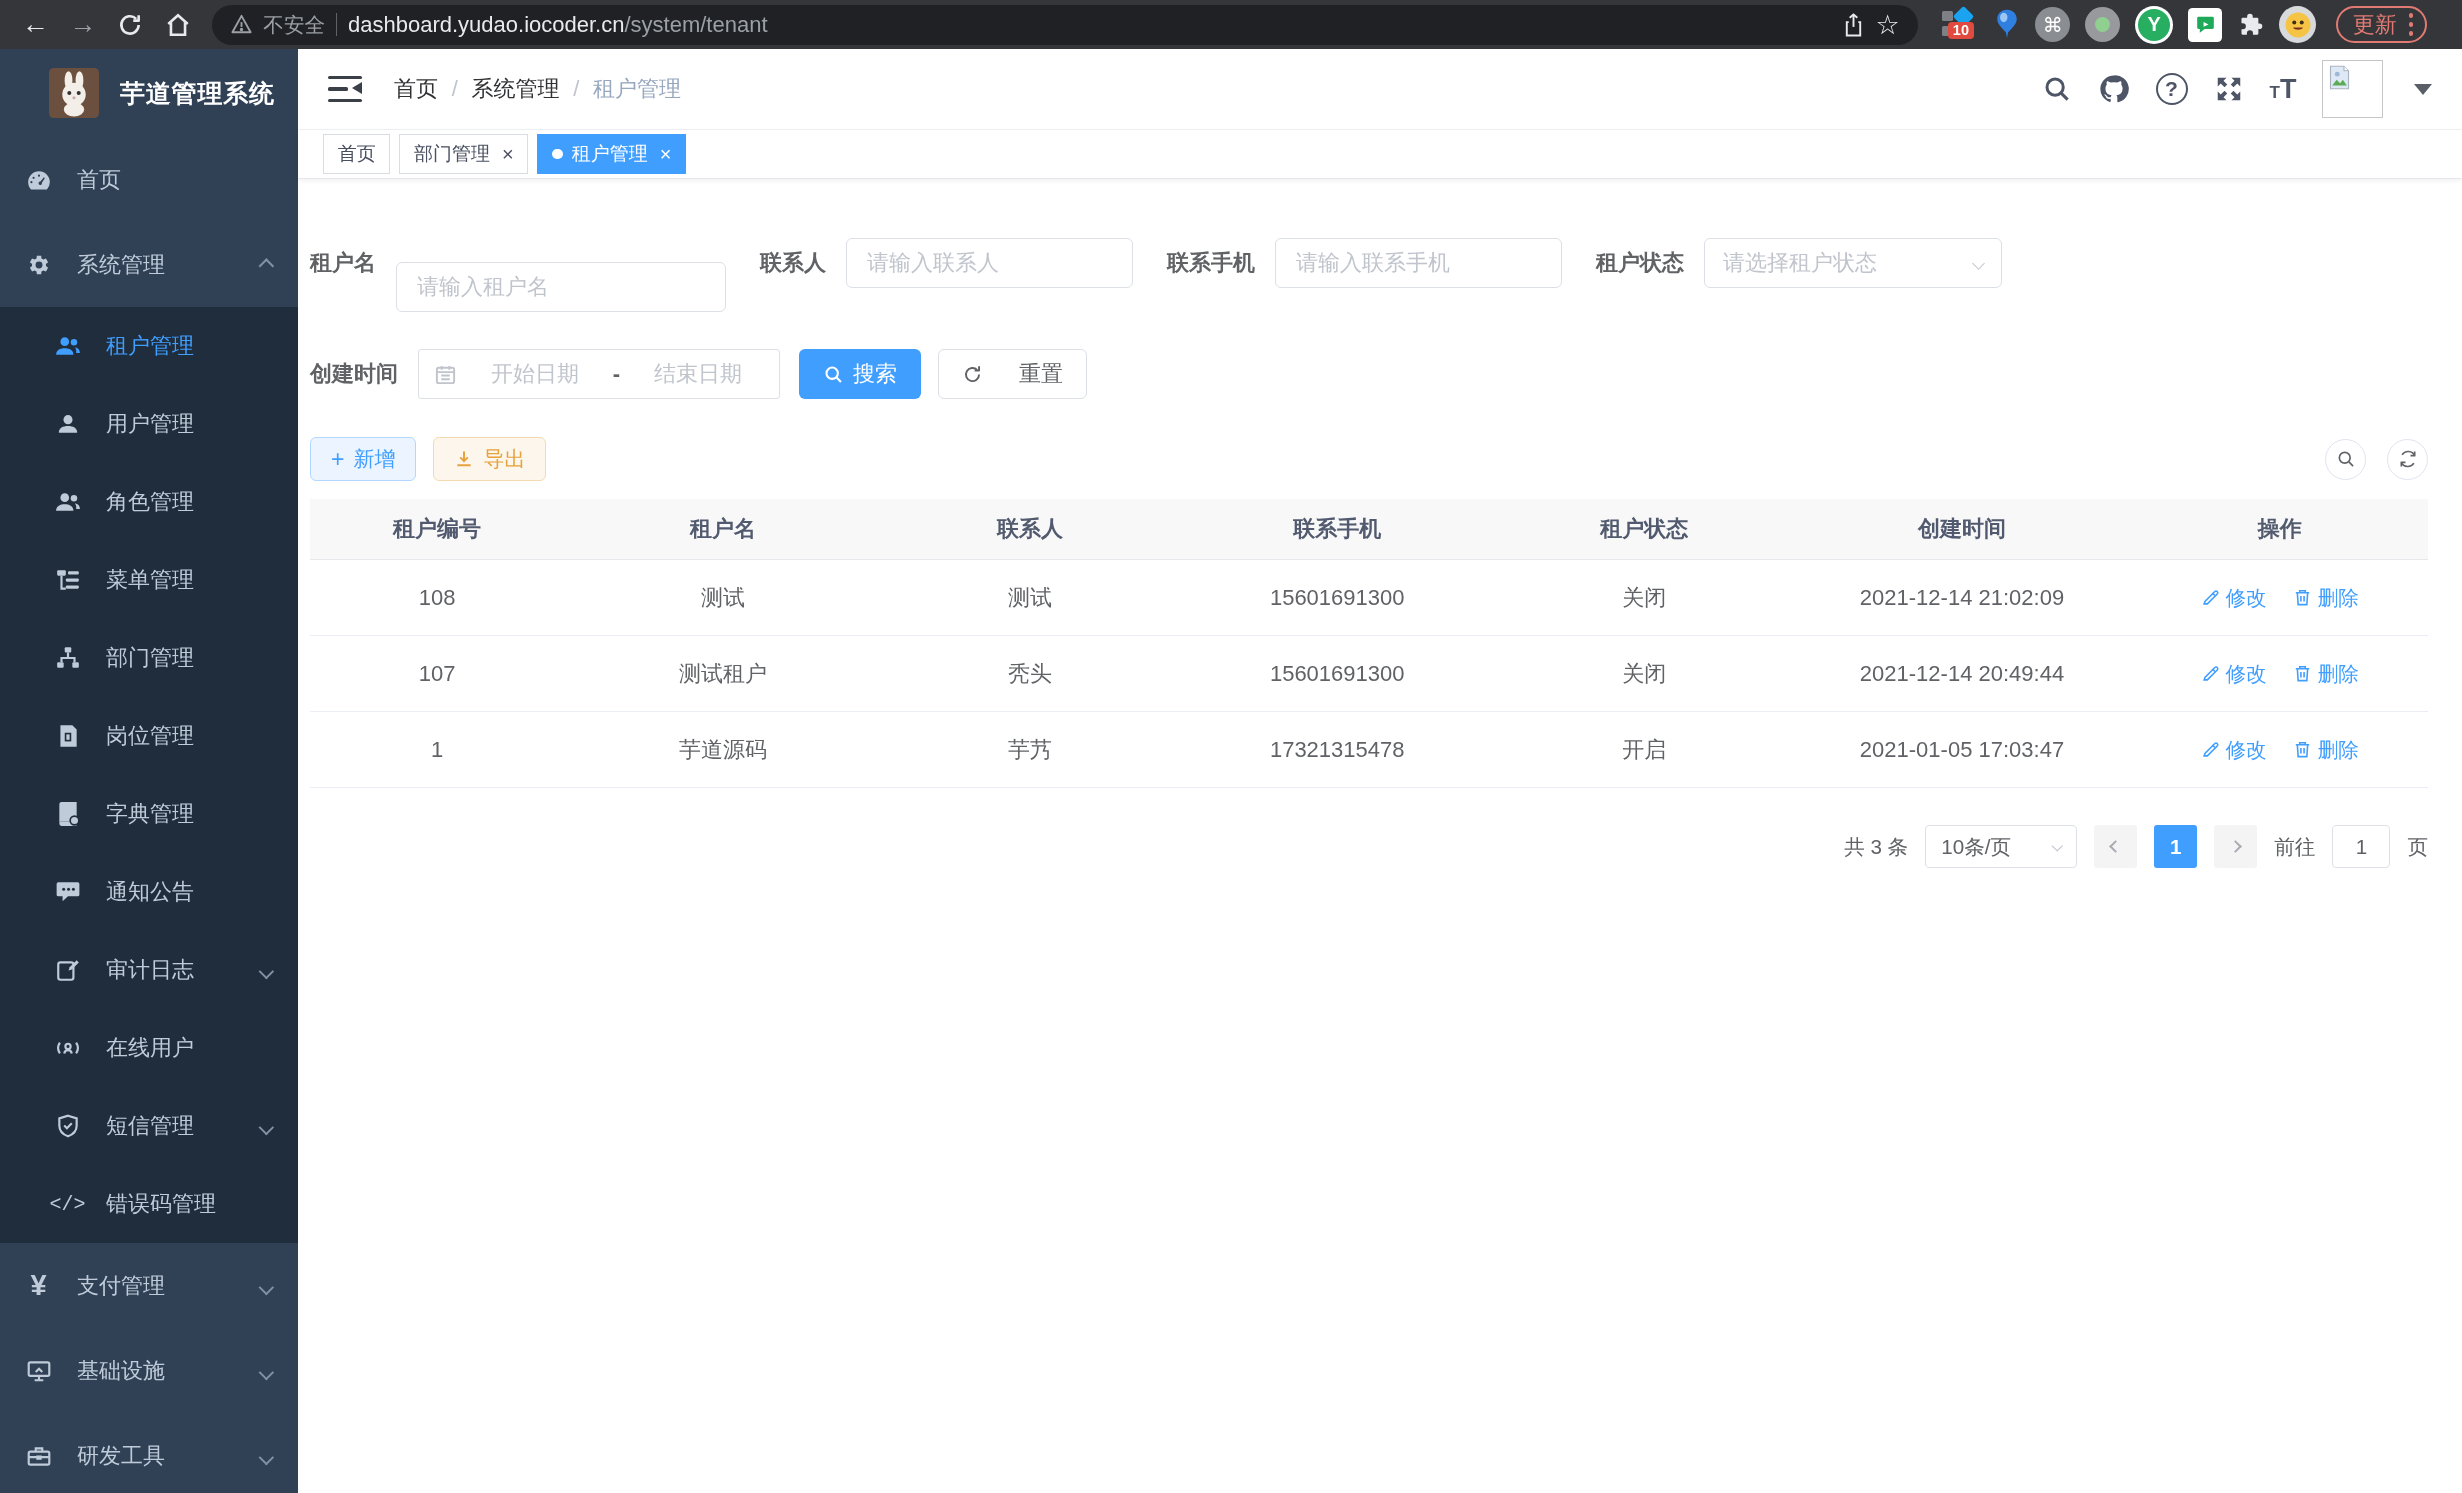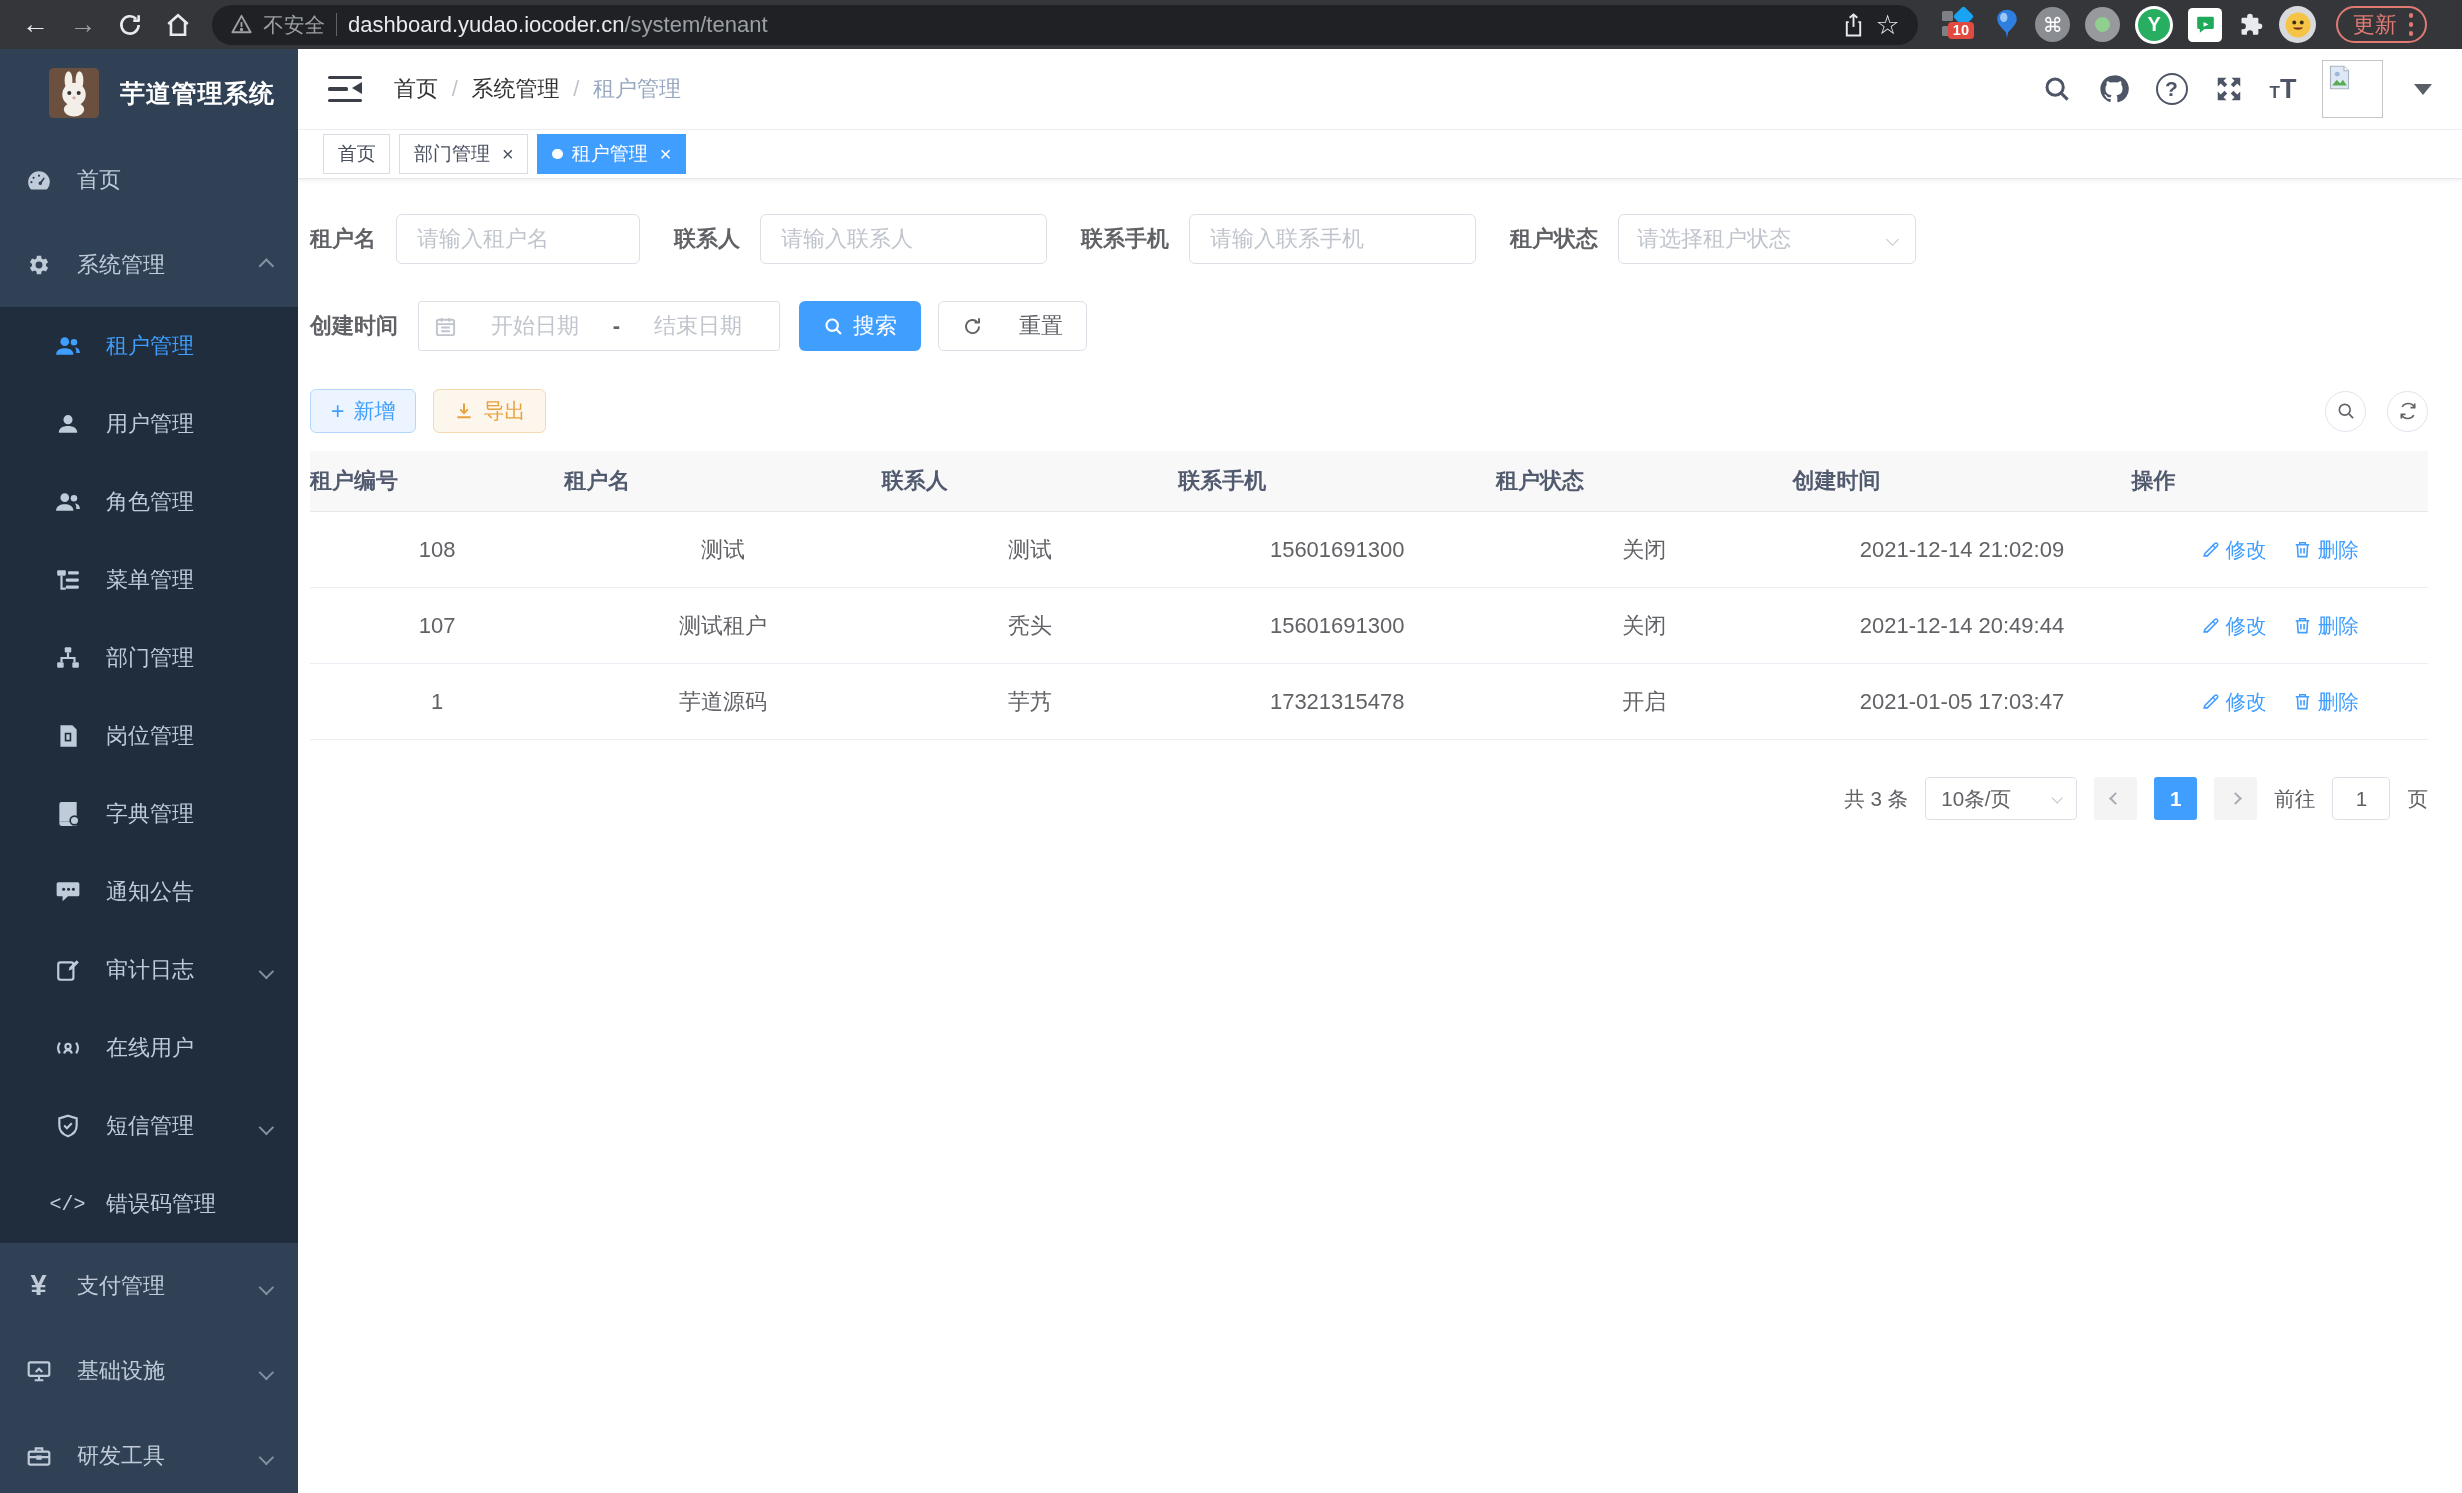--- a/index.html
+++ b/index.html
@@ -104,21 +104,21 @@
   .btn-export { background:#fdf6ec; border-color:#f5dab1; color:#e6a23c; }
   .toolbar { display:flex; align-items:center; margin-top:38px; }
   .toolbar .right { margin-left:auto; display:flex; gap:21px; }
   .circ { width:41px; height:41px; border-radius:50%; border:1.5px solid #dfe4ed; background:#fff;
           display:flex; align-items:center; justify-content:center; color:#606266; cursor:pointer; }
 
   
   .table { margin-top:18px; }
   .t-head, .t-row { display:grid; grid-template-columns:12% 15% 14% 15% 14% 16% 14%; align-items:center; }
   .t-head { height:61px; background:#f8f8f9; border-bottom:1.5px solid #e6e8eb; }
-  .t-head div { font-size:22px; font-weight:700; color:#515a6e; }
+  .t-head div { font-size:22px; font-weight:700; color:#515a6e; text-align:center; }
   .t-row { height:76px; border-bottom:1.5px solid #ebeef5; }
   .t-row div { font-size:22px; color:#606266; text-align:center; }
   .ops { display:flex; justify-content:center; gap:26px; }
   .oplink { display:inline-flex; align-items:center; gap:6px; color:#409eff; font-size:20.6px; cursor:pointer; }
 
   
   .pager { margin-top:37px; display:flex; align-items:center; justify-content:flex-end; gap:17px;
            font-size:20.6px; color:#606266; }
   .psel { width:152px; height:43px; border:1.5px solid #dcdfe6; border-radius:4.6px; display:flex;
           align-items:center; padding:0 15px; color:#606266; background:#fff; cursor:pointer; }
@@ -480,21 +480,21 @@
         <span>租户管理</span>
         <span class="x">×</span>
       </span>
     </div>
 
     <div class="content">
 
       <div class="frow">
         <div class="fitem">
           <label>租户名</label>
-          <input class="inp" style="width: 244px;" placeholder="请输入租户名">
+          <input class="inp" style="width: 330px; margin-top: 48px;" placeholder="请输入租户名">
         </div>
         <div class="fitem">
           <label>联系人</label>
           <input class="inp" style="width: 287px;" placeholder="请输入联系人">
         </div>
         <div class="fitem">
           <label>联系手机</label>
           <input class="inp" style="width: 287px;" placeholder="请输入联系手机">
         </div>
         <div class="fitem" style="margin-right:0;">

